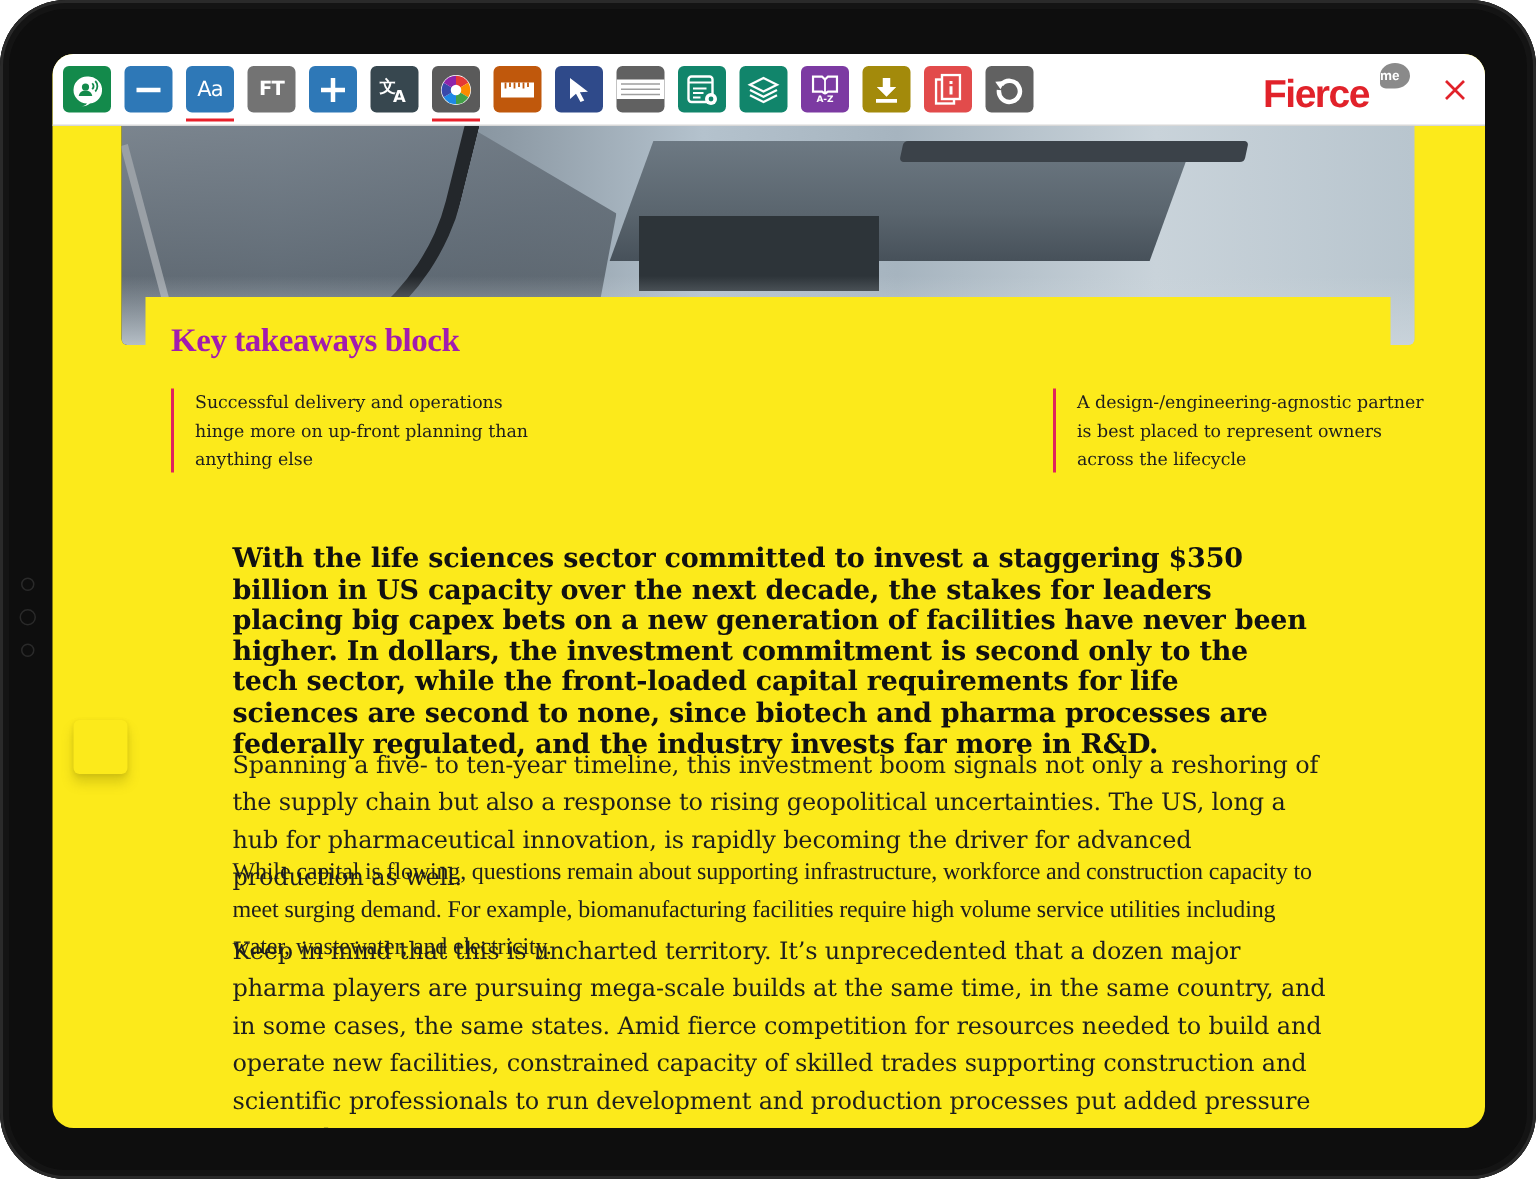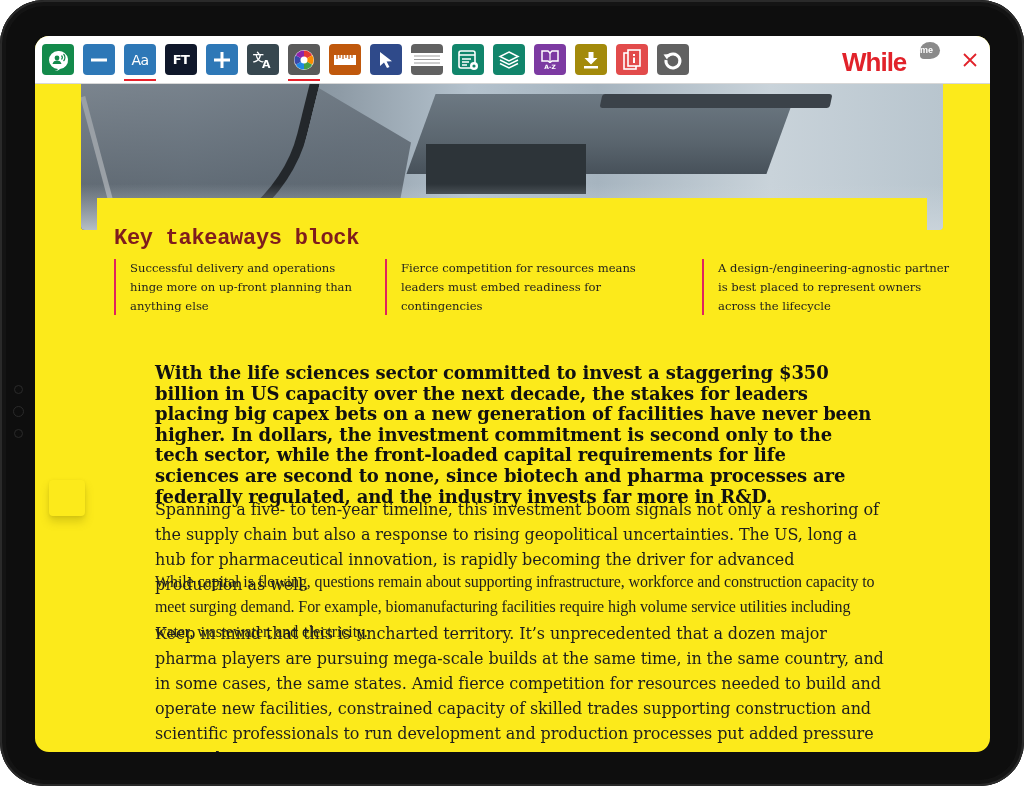--- a/index.html
+++ b/index.html
@@ -91,22 +91,22 @@
   .hero .floor {
     position: absolute; left: 0; top: 100px; width: 862px; height: 46px;
     background: linear-gradient(180deg, rgba(200,210,218,0.0), rgba(205,214,221,0.8));
   }
 
   
   .takeaways-box {
     position: absolute; left: 62px; top: 162px; width: 830px; height: 36px; background: #fcea1b;
   }
   .kt-title {
-    position: absolute; left: 79px; top: 190px; font-family: Liberation Mono, monospace;
-    font-size: 22px; color: #7f1d1d; letter-spacing: -0.3px;
+    position: absolute; left: 79px; top: 178px; font-family: Liberation Serif, serif;
+    font-size: 22px; color: #a21caf; letter-spacing: -0.3px;
   }
   .kt-item {
     position: absolute; top: 223px; width: 255px; height: 56px;
     border-left: 2px solid #e0245e; padding-left: 14px;
     font-size: 11.6px; line-height: 19px; color: #1e1e1e;
   }
 
   
   .lead {
     position: absolute; left: 120px; top: 327px; width: 720px;
@@ -150,21 +150,21 @@
         <svg width="18" height="18" viewBox="0 0 18 18">
             <rect x="1" y="7.5" width="16" height="3" fill="#fff"></rect>
           </svg>
       </div>
 
       <div class="tool" style="left:89px;background:#2e78b7;">
         <span class="tool-text" style="font-weight:normal;font-size:14px;">Aa</span>
         <span class="underline"></span>
       </div>
 
-      <div class="tool" style="left:130px;background:#0f172a;">
+      <div class="tool" style="left:130px;background:#737373;">
         <span class="tool-text">FT</span>
       </div>
 
       <div class="tool" style="left:171px;background:#2e78b7;">
         <svg width="18" height="18" viewBox="0 0 18 18">
             <rect x="1" y="7.5" width="16" height="3" fill="#fff"></rect>
             <rect x="7.5" y="1" width="3" height="16" fill="#fff"></rect>
           </svg>
       </div>
 
@@ -249,21 +249,21 @@
         </svg>
       </div>
 
       <div class="tool" style="left:622px;background:#616161;">
         <svg width="22" height="22" viewBox="0 0 22 22">
           <path d="M5.5 7.5A7 7 0 1 1 4 11" fill="none" stroke="#fff" stroke-width="3"></path>
           <path d="M1.5 5.5 L8 5 L5 10.5Z" fill="#fff"></path>
         </svg>
       </div>
 
-      <div class="brand">While</div>
+      <div class="brand">Fierce</div>
       <div class="brand-me">me</div>
 
       <div class="close-btn">
         <svg width="18" height="18" viewBox="0 0 18 18">
           <path d="M3 3L15 15M15 3L3 15" stroke="#e1222a" stroke-width="1.8"></path>
         </svg>
       </div>
     </div>
 
     <div class="hero">
@@ -273,21 +273,20 @@
       <div class="desk"></div>
       <div class="desk-side"></div>
       <div class="laptop"></div>
       <div class="floor"></div>
     </div>
 
     <div class="takeaways-box"></div>
     <h2 class="kt-title">Key takeaways block</h2>
 
     <div class="kt-item" style="left:79px;">Successful delivery and operations hinge more on up-front planning than anything else</div>
-    <div class="kt-item" style="left:350px;">Fierce competition for resources means leaders must embed readiness for contingencies</div>
     <div class="kt-item" style="left:621px;margin-left:46px;">A design-/engineering-agnostic partner is best placed to represent owners across the lifecycle</div>
 
     <p class="lead">With the life sciences sector committed to invest a staggering $350 billion in US capacity over the next decade, the stakes for leaders placing big capex bets on a new generation of facilities have never been higher. In dollars, the investment commitment is second only to the tech sector, while the front-loaded capital requirements for life sciences are second to none, since biotech and pharma processes are federally regulated, and the industry invests far more in R&amp;D.</p>
 
     <p class="para" style="top:461px;">Spanning a five- to ten-year timeline, this investment boom signals not only a reshoring of the supply chain but also a response to rising geopolitical uncertainties. The US, long a hub for pharmaceutical innovation, is rapidly becoming the driver for advanced production as well.</p>
     <p class="para" style="top:533px;font-family:Liberation Serif, serif;">While capital is flowing, questions remain about supporting infrastructure, workforce and construction capacity to meet surging demand. For example, biomanufacturing facilities require high volume service utilities including water, wastewater, and electricity.</p>
     <p class="para" style="top:585px;">Keep in mind that this is uncharted territory. It’s unprecedented that a dozen major pharma players are pursuing mega-scale builds at the same time, in the same country, and in some cases, the same states. Amid fierce competition for resources needed to build and operate new facilities, constrained capacity of skilled trades supporting construction and scientific professionals to run development and production processes put added pressure on timelines.</p>
 
     <div class="float-btn"></div>
   </div>

